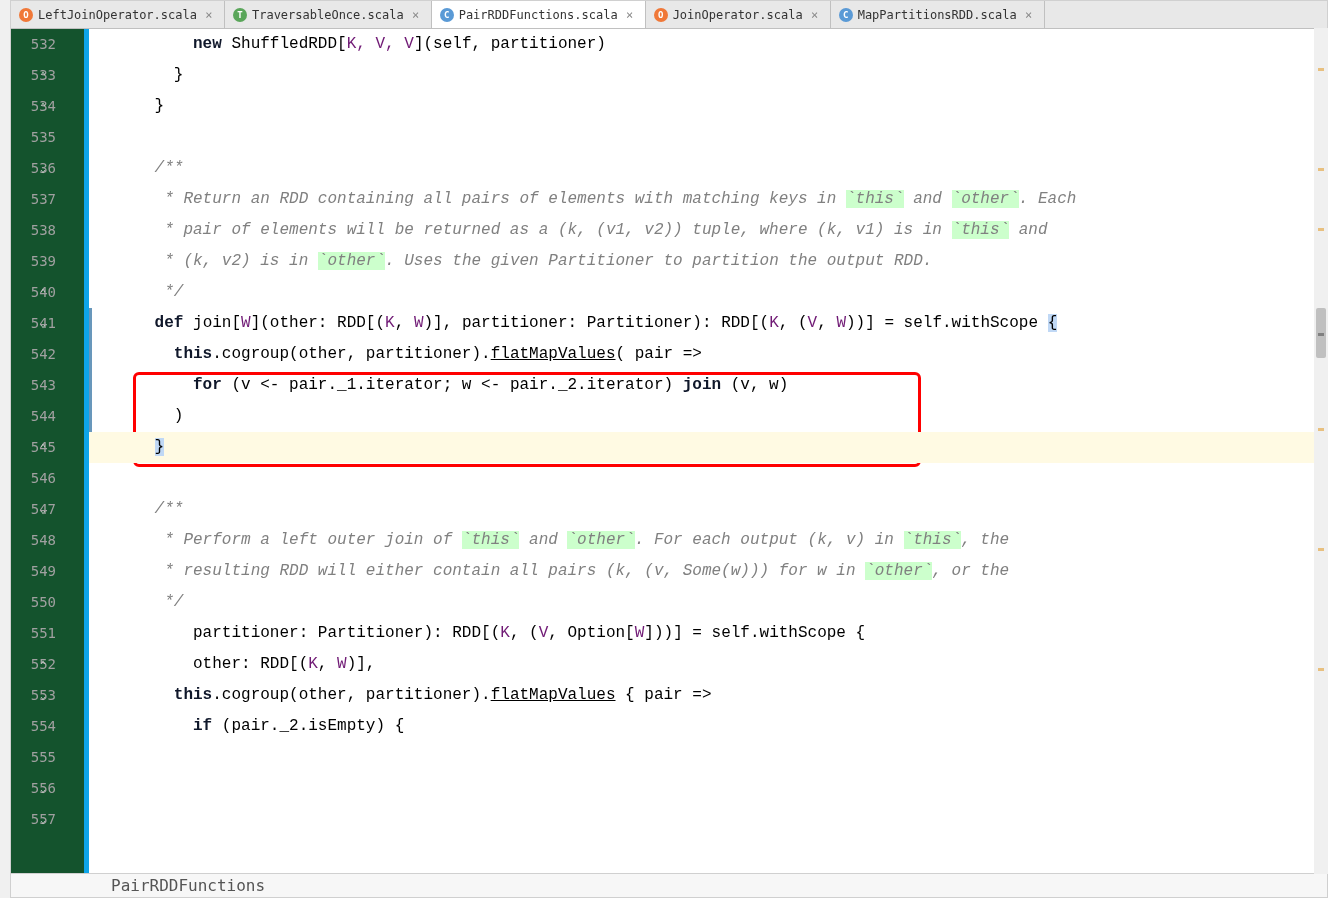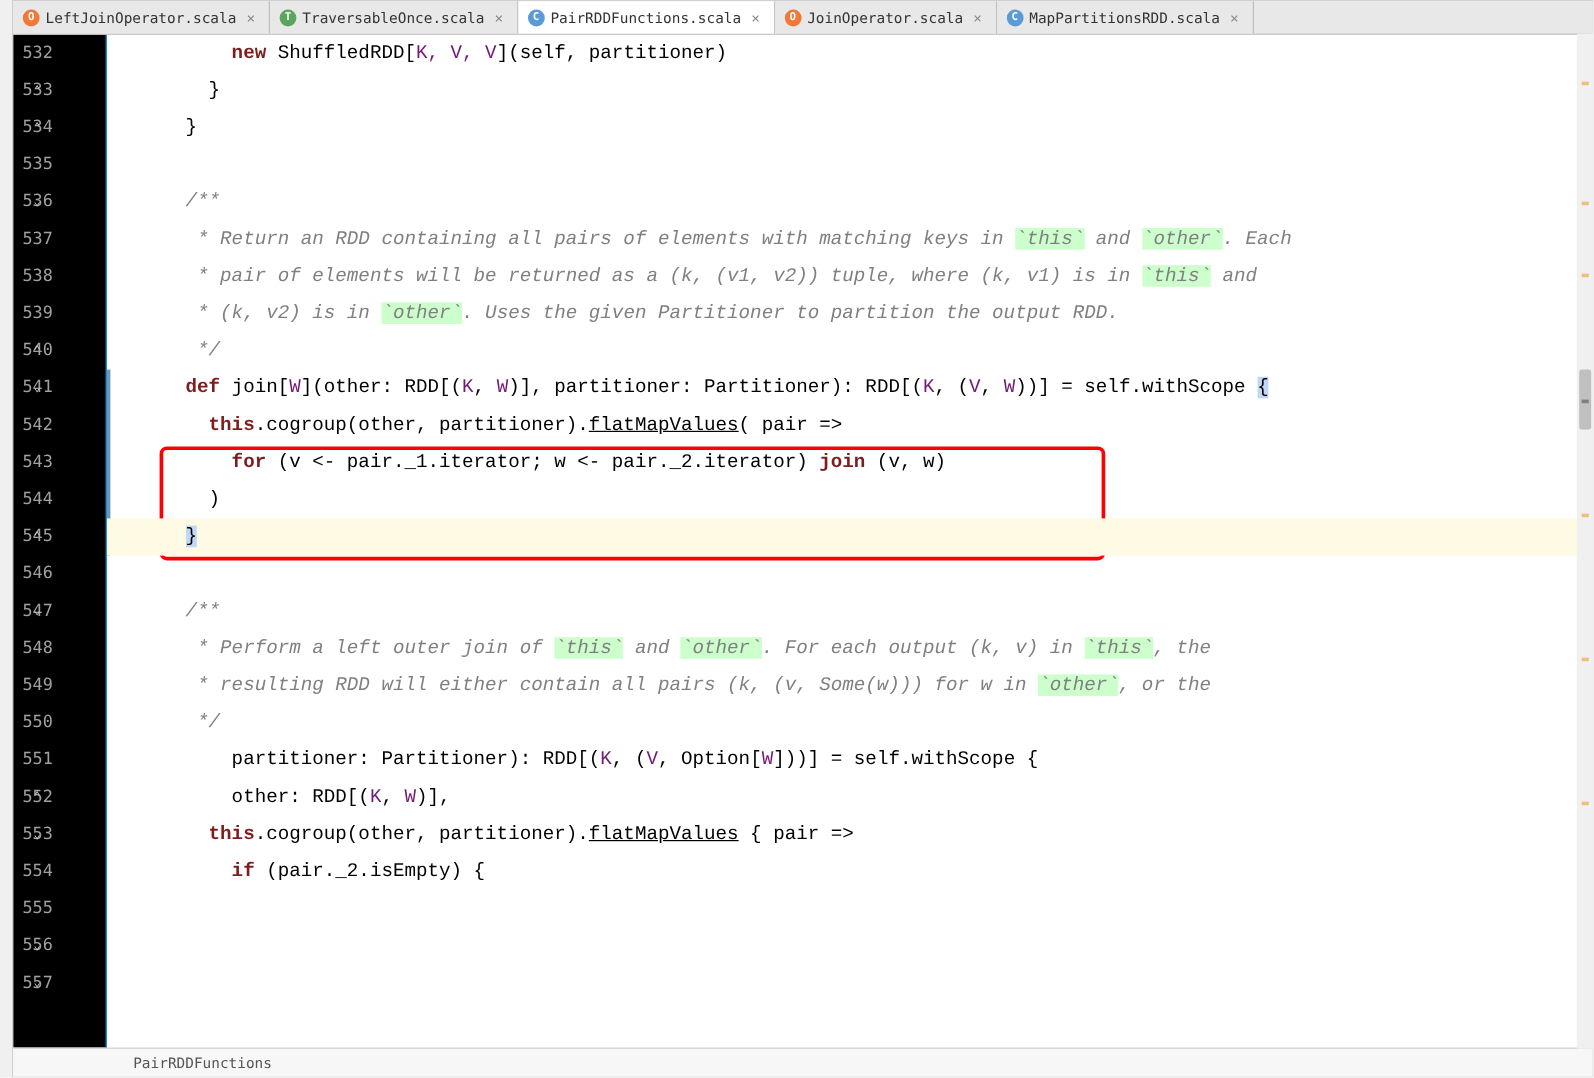--- a/index.html
+++ b/index.html
@@ -70,28 +70,28 @@
       width: 14px;
       text-align: center;
       cursor: pointer;
     }
     .editor-area {
       display: flex;
       flex: 1;
       overflow: hidden;
     }
     .gutter {
-      background: #000000;
+      background: #14532d;
       width: 78px;
       text-align: right;
-      padding-right: 44px;
+      padding-right: 28px;
       color: #a0a0a0;
       font-family: Consolas, monospace;
       font-size: 14px;
-      border-right: 1px solid #0ea5e9;
+      border-right: 5px solid #0ea5e9;
       position: relative;
     }
     .gutter-line {
       height: 31px;
       line-height: 31px;
       position: relative;
     }
     .fold-marker {
       position: absolute;
       right: 6px;
@@ -114,21 +114,21 @@
     .code-line {
       height: 31px;
       line-height: 31px;
       white-space: pre;
       padding-left: 8px;
       position: relative;
     }
     .current-line {
       background: #fffae3;
     }
-    .kw { color: #7f1d1d; font-weight: bold; }
+    .kw { color: #0f172a; font-weight: bold; }
     .type { color: #701a75; }
     .comment { color: #808080; font-style: italic; }
     .hl { background: #ccffcc; }
     .bracket-hl { background: #c0d8f5; }
     .underline { text-decoration: underline; }
     .red-box {
       position: absolute;
       border: 3px solid #ff0000;
       border-radius: 6px;
       pointer-events: none;
@@ -139,21 +139,21 @@
       width: 3px;
       background: #6897bb;
     }
     .breadcrumb {
       height: 24px;
       background: #f7f7f7;
       border-top: 1px solid #d0d0d0;
       display: flex;
       align-items: center;
       padding-left: 100px;
-      font-size: 12px;
+      font-size: 16px;
       color: #555;
     }
     .scrollbar-v {
       position: absolute;
       right: 0;
       top: 28px;
       bottom: 24px;
       width: 14px;
       background: #f0f0f0;
     }

